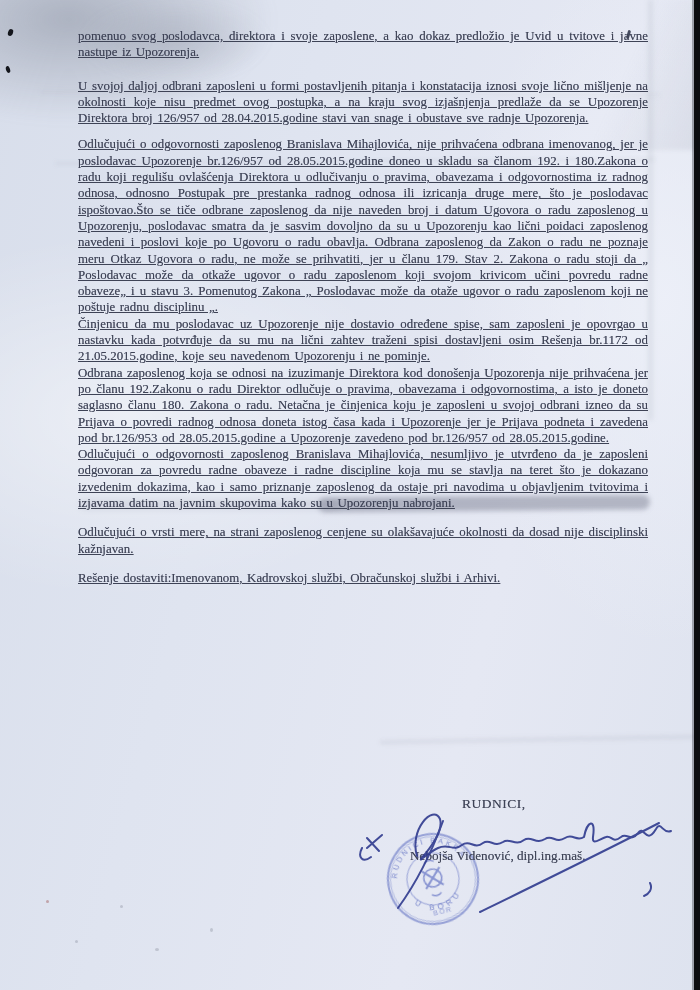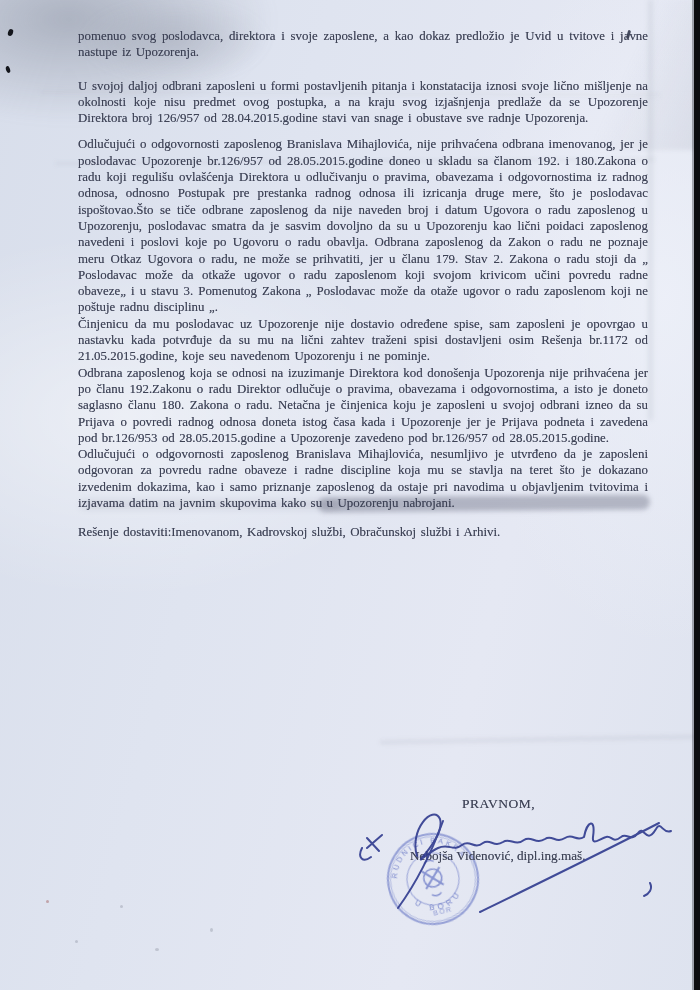--- a/index.html
+++ b/index.html
@@ -48,20 +48,21 @@
   .sp2{left:155px;top:948px;width:4px;height:3px;}
   .sp3{left:210px;top:928px;width:3px;height:4px;}
   .sp4{left:75px;top:940px;width:3px;height:3px;}
   .sp5{left:46px;top:900px;width:3px;height:3px;background:rgba(166,102,102,.5);}
   
   .text-block{
     position:absolute;left:78px;top:28px;width:570px;
     font-size:12.9px;line-height:16.3px;color:#3e4356;
     text-align:justify;word-spacing:1.3px;
     text-shadow:0 0 .5px rgba(62,66,90,.55);
+    text-decoration:underline;
   }
   .text-block p{margin:0;}
   .mb-xl{margin-bottom:17px !important;}
   .mb-l{margin-bottom:10px !important;}
   .mb-m{margin-bottom:13px !important;}
   .pouka b{font-weight:bold;color:#333851;}
   
   .sig-area{position:absolute;left:0;top:790px;width:700px;height:200px;}
   .director{position:absolute;left:462px;top:6px;font-size:13.5px;color:#3e4356;
     letter-spacing:.5px;text-shadow:0 0 .5px rgba(62,66,90,.55);}
@@ -96,25 +97,26 @@
   <div class="edge-r2"></div>
   <div class="edge-r"></div>
 
   <div class="text-block">
     <p class="mb-xl">pomenuo svog poslodavca, direktora i svoje zaposlene, a kao dokaz predložio je Uvid u tvitove i javne nastupe iz Upozorenja.</p>
     <p class="mb-l">U svojoj daljoj odbrani zaposleni u formi postavljenih pitanja i konstatacija iznosi svoje lično mišljenje na okolnosti koje nisu predmet ovog postupka, a na kraju svog izjašnjenja predlaže da se Upozorenje Direktora broj 126/957 od 28.04.2015.godine stavi van snage i obustave sve radnje Upozorenja.</p>
     <p>Odlučujući o odgovornosti zaposlenog Branislava Mihajlovića, nije prihvaćena odbrana imenovanog, jer je poslodavac Upozorenje br.126/957 od 28.05.2015.godine doneo u skladu sa članom 192. i 180.Zakona o radu koji regulišu ovlašćenja Direktora u odlučivanju o pravima, obavezama i odgovornostima iz radnog odnosa, odnosno Postupak pre prestanka radnog odnosa ili izricanja druge mere, što je poslodavac ispoštovao.Što se tiče odbrane zaposlenog da nije naveden broj i datum Ugovora o radu zaposlenog u Upozorenju, poslodavac smatra da je sasvim dovoljno da su u Upozorenju kao lični poidaci zaposlenog navedeni i poslovi koje po Ugovoru o radu obavlja. Odbrana zaposlenog da Zakon o radu ne poznaje meru Otkaz Ugovora o radu, ne može se prihvatiti, jer u članu 179. Stav 2. Zakona o radu stoji da „ Poslodavac može da otkaže ugovor o radu zaposlenom koji svojom krivicom učini povredu radne obaveze„ i u stavu 3. Pomenutog Zakona „ Poslodavac može da otaže ugovor o radu zaposlenom koji ne poštuje radnu disciplinu „.</p>
     <p>Činjenicu da mu poslodavac uz Upozorenje nije dostavio određene spise, sam zaposleni je opovrgao u nastavku kada potvrđuje da su mu na lični zahtev traženi spisi dostavljeni osim Rešenja br.1172 od 21.05.2015.godine, koje seu navedenom Upozorenju i ne pominje.</p>
     <p>Odbrana zaposlenog koja se odnosi na izuzimanje Direktora kod donošenja Upozorenja nije prihvaćena jer po članu 192.Zakonu o radu Direktor odlučuje o pravima, obavezama i odgovornostima, a isto je doneto saglasno članu 180. Zakona o radu. Netačna je činjenica koju je zaposleni u svojoj odbrani izneo da su Prijava o povredi radnog odnosa doneta istog časa kada i Upozorenje jer je Prijava podneta i zavedena pod br.126/953 od 28.05.2015.godine a Upozorenje zavedeno pod br.126/957 od 28.05.2015.godine.</p>
     <p class="mb-m">Odlučujući o odgovornosti zaposlenog Branislava Mihajlovića, nesumljivo je utvrđeno da je zaposleni odgovoran za povredu radne obaveze i radne discipline koja mu se stavlja na teret što je dokazano izvedenim dokazima, kao i samo priznanje zaposlenog da ostaje pri navodima u objavljenim tvitovima i izjavama datim na javnim skupovima kako su u Upozorenju nabrojani.</p>
+    <p class="mb-m">Odlučujući o vrsti mere, na strani zaposlenog cenjene su olakšavajuće okolnosti da dosad nije disciplinski kažnjavan.</p>
     <p>Rešenje dostaviti:Imenovanom, Kadrovskoj službi, Obračunskoj službi i Arhivi.</p>
   </div>
 
   <div class="sig-area">
-    <div class="director">PRAVNOM,</div>
+    <div class="director">RUDNICI,</div>
 
     <svg class="stamp-svg" width="130" height="130" viewBox="0 0 130 130">
       <defs>
         <path id="arcTop" d="M 65,65 m -36,0 a 36,36 0 1 1 72,0"></path>
         <path id="arcBot" d="M 65,65 m -31,0 a 31,31 0 0 0 62,0"></path>
       </defs>
       <g stroke="#4355b8" fill="none">
         <circle cx="65" cy="65" r="45" stroke-width="2" opacity=".55"></circle>
         <circle cx="65" cy="65" r="42.5" stroke-width="1" opacity=".35"></circle>
         <circle cx="65" cy="65" r="26" stroke-width="1.2" opacity=".45"></circle>

